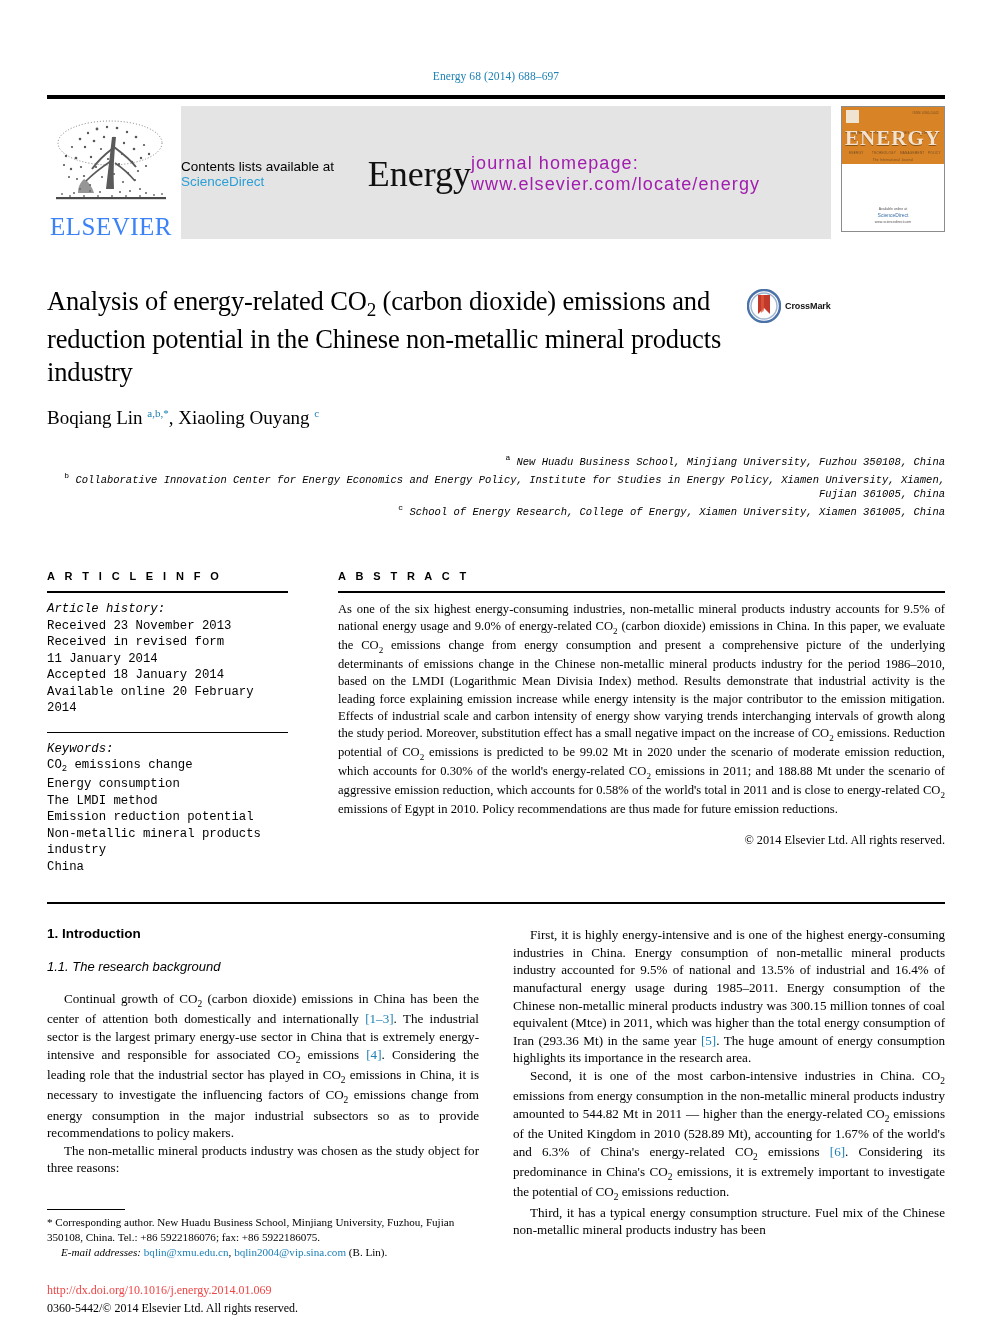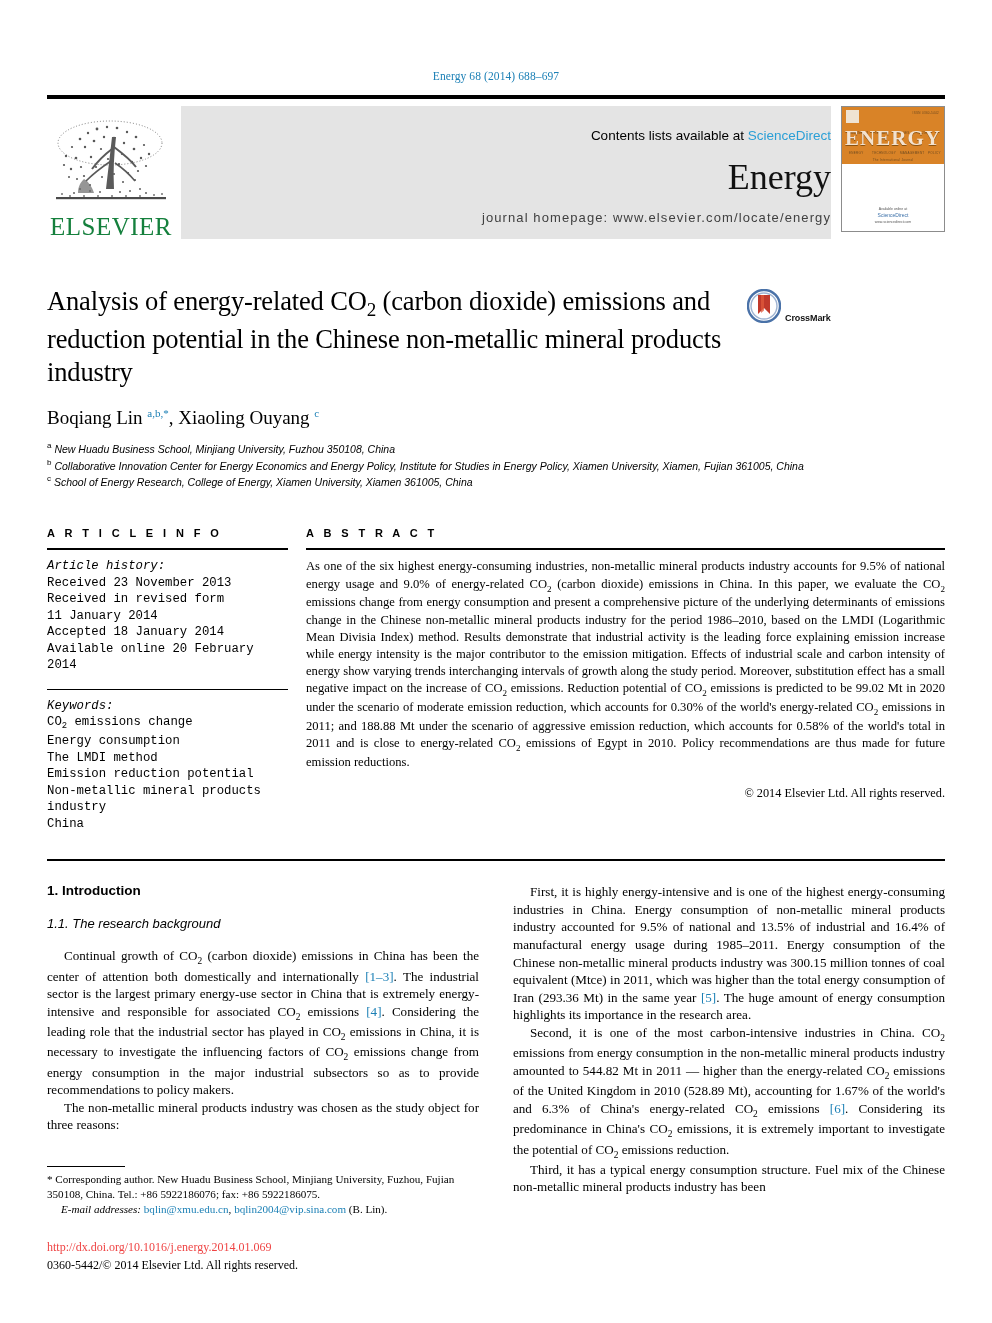--- a/index.html
+++ b/index.html
@@ -47,51 +47,51 @@
     display: flex;
     flex-direction: column;
     justify-content: flex-end;
     align-items: center;
   }
   .tree-svg { display:block; }
   .elsevier-word {
     font-family: "Liberation Serif", serif;
     font-size: 25px;
     letter-spacing: .5px;
-    color: #15803d;
+    color: #3b82f6;
     line-height: 1;
     margin-top: 1px;
   }
   .masthead-center {
     flex: 1 1 auto;
     background: #e4e4e4;
     display: flex;
-    flex-direction: column;
+    flex-direction: row;
     justify-content: space-between;
-    align-items: flex-end;
-    padding: 22px 0 14px 0;
+    align-items: center;
+    padding: 16px 0 14px 0;
     margin-left: 6px;
   }
   .contents-line {
     font-family: "Liberation Sans", sans-serif;
     font-size: 13.5px;
     color: #000;
   }
   .contents-line .sd { color: #2a9fd6; }
   .journal-name {
     font-family: "Liberation Serif", serif;
     font-size: 36px;
     line-height: 1;
     color: #111;
   }
   .homepage-line {
     font-family: "Liberation Sans", sans-serif;
-    font-size: 13px;
+    font-size: 18px;
     letter-spacing: 1.1px;
-    color: #404040;
+    color: #a21caf;
   }
   .cover-thumb {
     flex: 0 0 104px;
     width: 104px;
     margin-left: 10px;
     border: 1px solid #8c8c8c;
     background: #fff;
     position: relative;
     box-sizing: border-box;
     height: 126px;
@@ -151,21 +151,21 @@
     font-weight: normal;
     font-size: 26.5px;
     line-height: 1.27;
     margin: 0;
     letter-spacing: -.15px;
   }
   .crossmark {
     flex: 0 0 auto;
     width: 98px;
     display: flex;
-    align-items: flex-end;
+    align-items: center;
     gap: 4px;
     padding-top: 4px;
   }
   .crossmark-word {
     font-family: "Liberation Sans", sans-serif;
     font-weight: bold;
     font-size: 9px;
     color: #111;
     letter-spacing: -.1px;
   }
@@ -173,36 +173,37 @@
     margin: 17px 47px 0 47px;
     font-family: "Liberation Serif", serif;
     font-size: 19px;
   }
   .aff-mark {
     color: #1a7fb5;
     font-size: 11px;
     vertical-align: super;
   }
   .affiliations {
-    margin: 11px 47px 0 47px;
-    font-family: Liberation Sans, sans-serif;
+    margin: 23px 47px 0 47px;
+    font-family: Liberation Mono, monospace;
     font-style: italic;
     font-size: 10.5px;
     line-height: 1.42;
+    text-align: right;
   }
   .affiliations sup {
     font-style: normal;
     font-size: 8px;
   }
 
   
   .info-abstract {
-    margin: 38px 47px 0 47px;
-    display: flex;
-    gap: 18px;
+    margin: 51px 47px 0 47px;
+    display: flex;
+    gap: 50px;
   }
   .col-info { flex: 0 0 241px; }
   .col-abstract { flex: 1 1 auto; }
   .sec-head {
     font-family: "Liberation Sans", sans-serif;
     font-weight: bold;
     font-size: 11px;
     letter-spacing: 3.4px;
     margin-bottom: 9px;
   }

